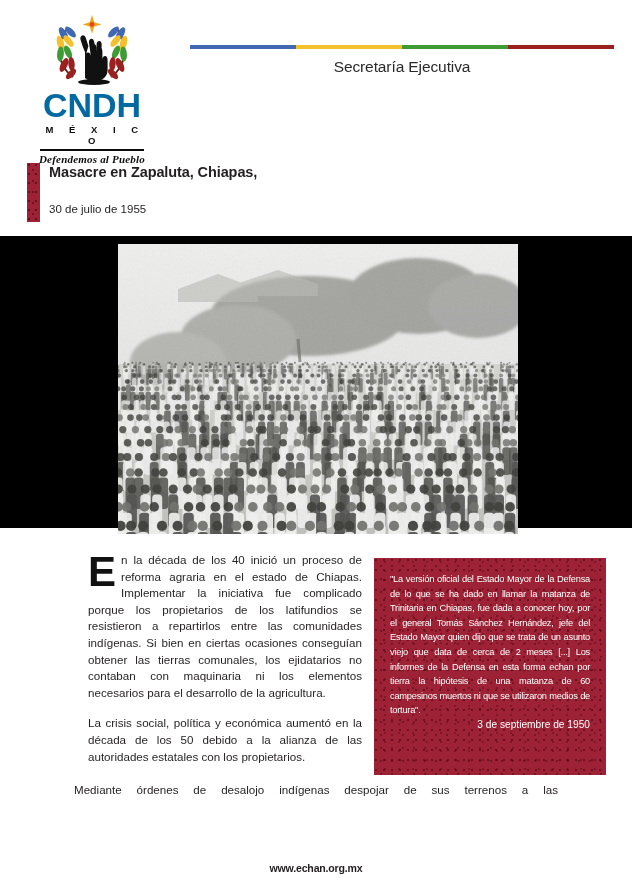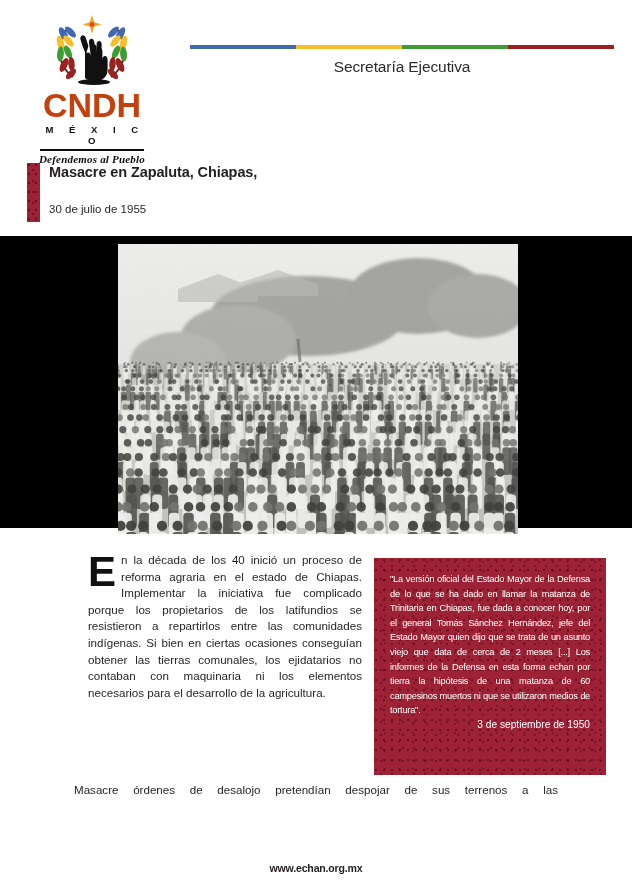--- a/index.html
+++ b/index.html
@@ -30,21 +30,21 @@
   }
 
   .logo-emblem { width: 128px; height: 78px; display: block; }
 
   .logo-cndh {
     font-family: "Liberation Sans", sans-serif;
     font-weight: bold;
     font-size: 34px;
     letter-spacing: 0px;
     line-height: 1;
-    color: #c2410c;
+    color: #0369a1;
     margin-top: -2px;
   }
   .logo-mexico {
     font-family: "Liberation Sans", sans-serif;
     font-weight: bold;
     font-size: 9.5px;
     letter-spacing: 6.5px;
     color: #0d0d0d;
     margin-top: 2px;
     padding-left: 6px;
@@ -1757,25 +1757,26 @@
         </g>
       <rect width="400" height="290" filter="url(#grain)" fill="#ffffff" opacity="0.22"></rect>
     </svg>
   </div>
 </div>
 
 <div class="content">
 
   <div class="col-left">
     <div class="para"><span class="dropcap">E</span><span>n la década de los 40 inició un proceso de reforma agraria en el estado de Chiapas. Implementar la iniciativa fue complicado porque los propietarios de los latifundios se resistieron a repartirlos entre las comunidades indígenas. Si bien en ciertas ocasiones conseguían obtener las tierras comunales, los ejidatarios no contaban con maquinaria ni los elementos necesarios para el desarrollo de la agricultura.</span></div>
+    <div class="para">La crisis social, política y económica aumentó en la década de los 50 debido a la alianza de las autoridades estatales con los propietarios.</div>
   </div>
 
   <div class="quote-box">
     <div class="quote-text">"La versión oficial del Estado Mayor de la Defensa de lo que se ha dado en llamar la matanza de Trinitaria en Chiapas, fue dada a conocer hoy, por el general Tomás Sánchez Hernández, jefe del Estado Mayor quien dijo que se trata de un asunto viejo que data de cerca de 2 meses [...] Los informes de la Defensa en esta forma echan por tierra la hipótesis de una matanza de 60 campesinos muertos ni que se utilizaron medios de tortura".</div>
     <div class="quote-date">3 de septiembre de 1950</div>
   </div>
 
-  <div class="full-line">Masacre órdenes de desalojo pretendían despojar de sus terrenos a las</div>
+  <div class="full-line">Mediante órdenes de desalojo indígenas despojar de sus terrenos a las</div>
 </div>
 
 <div class="footer">
   <span class="footer-url">www.echan.org.mx</span>
 </div>
 
 </body></html>

